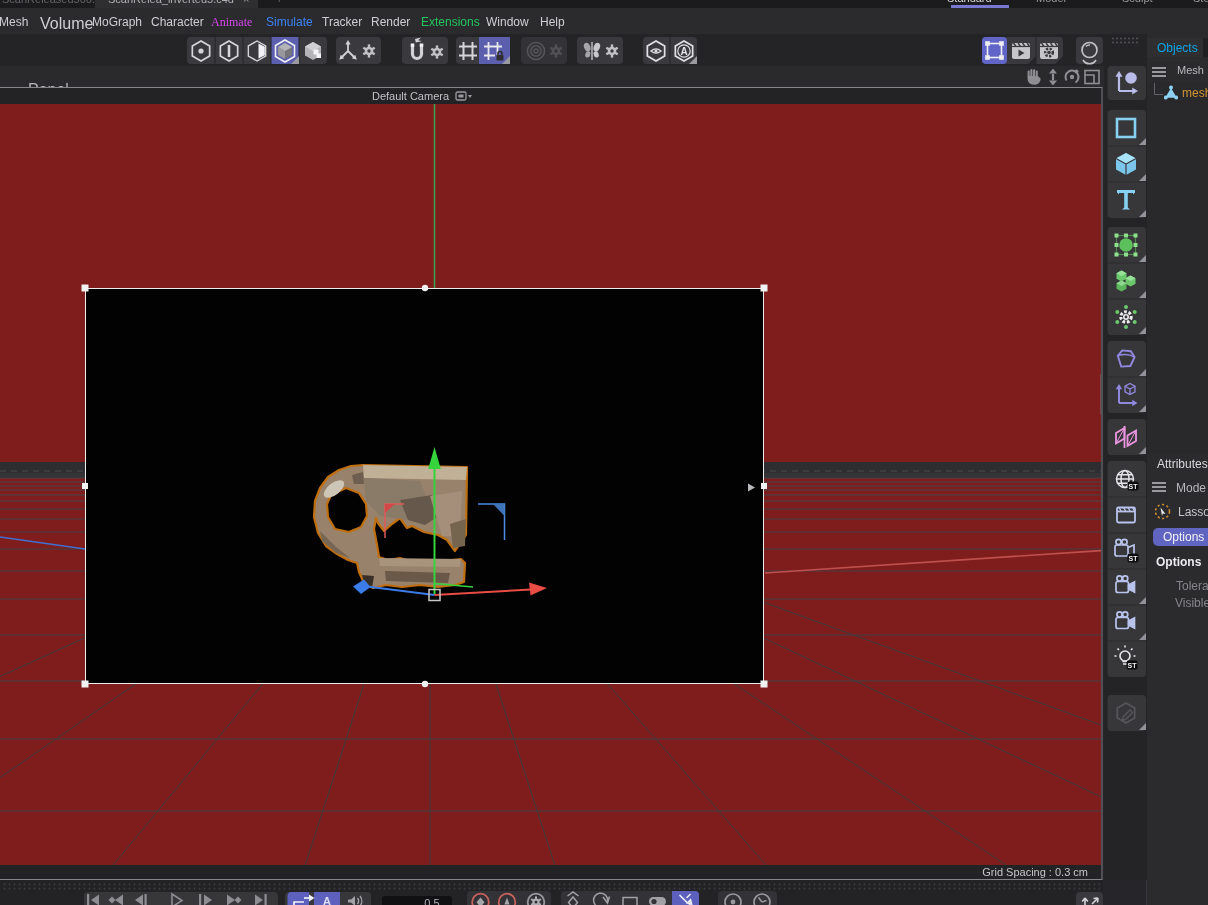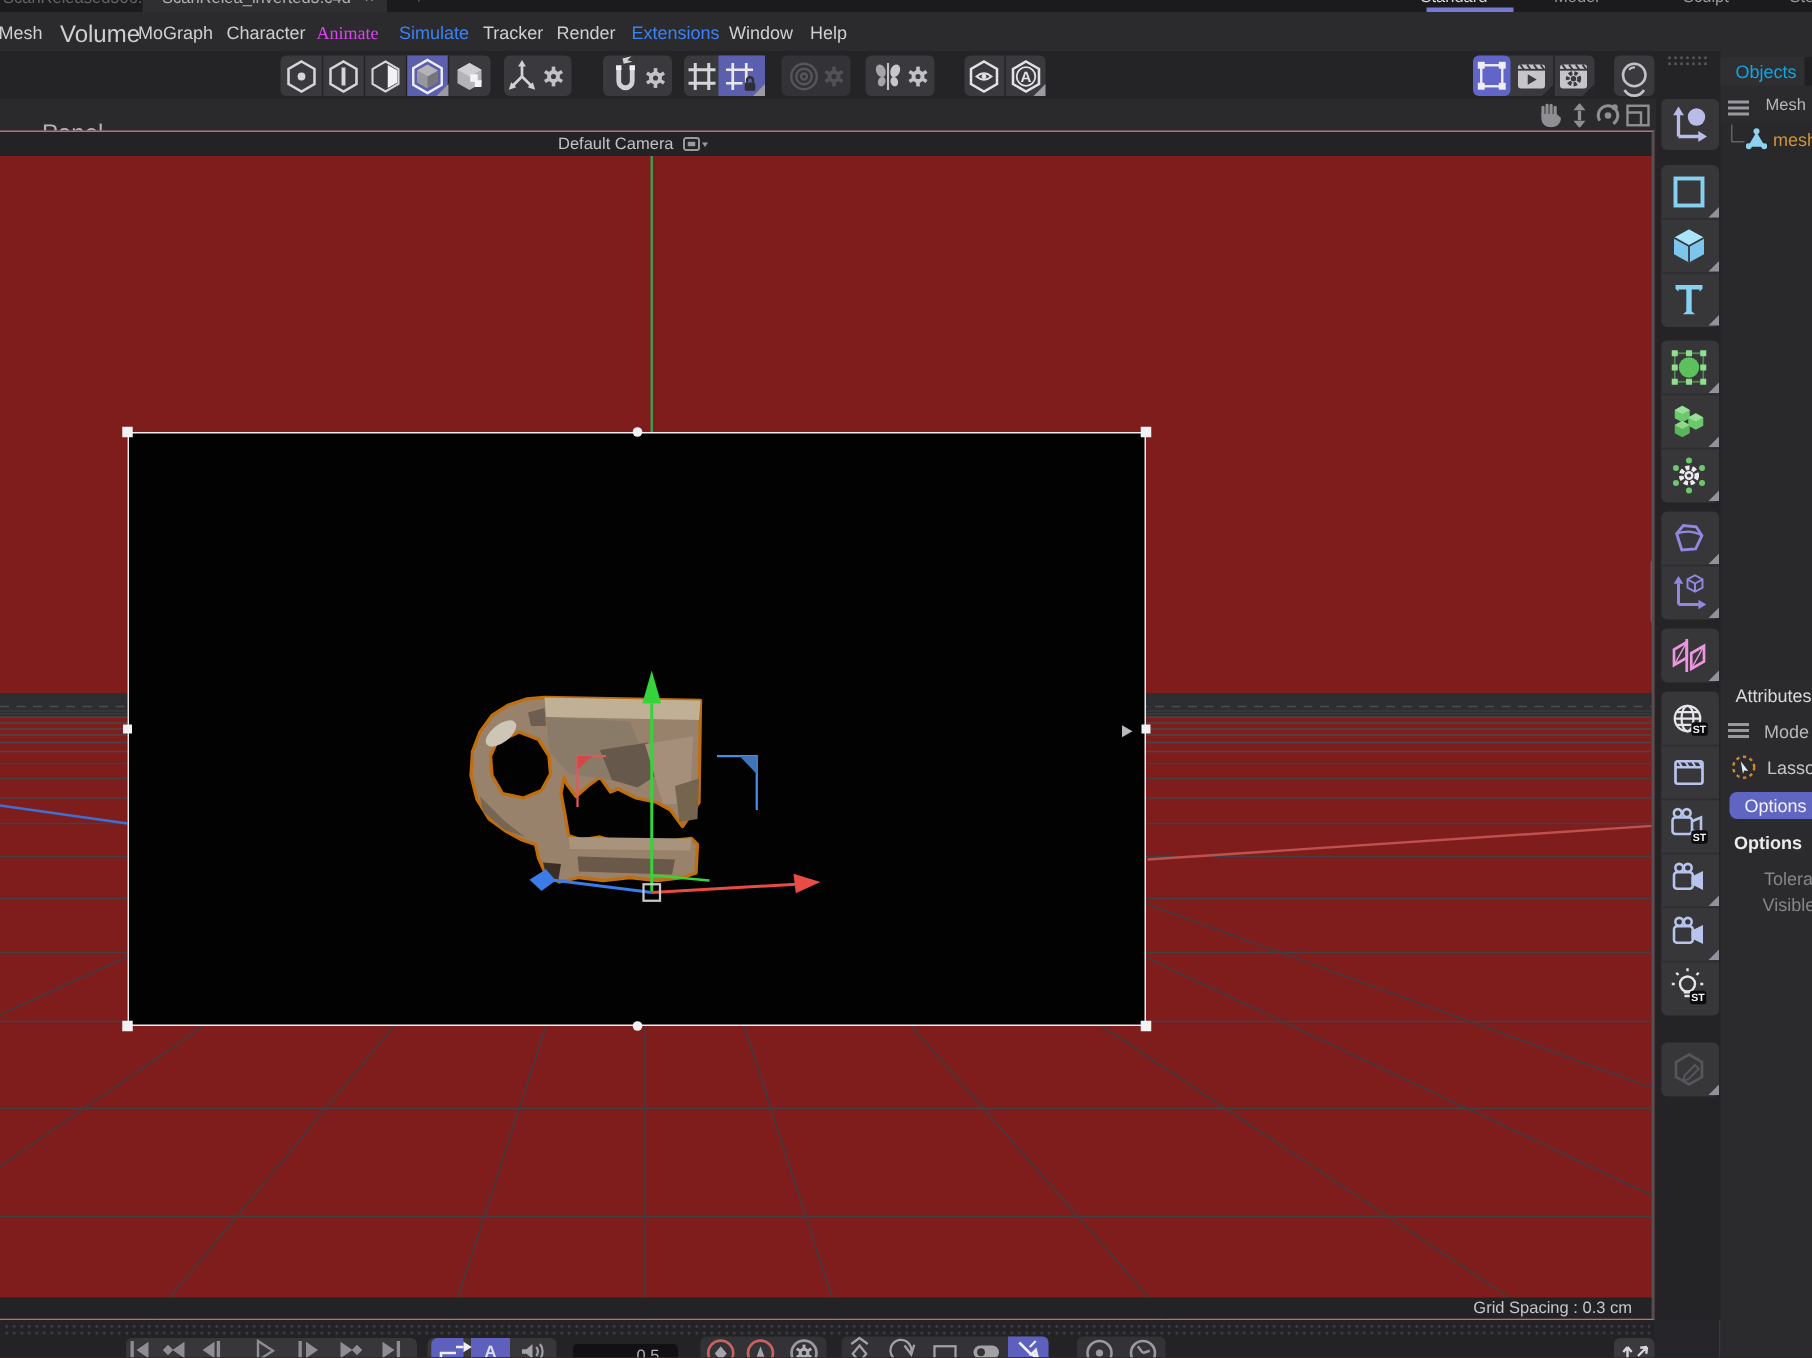--- a/index.html
+++ b/index.html
@@ -26,21 +26,21 @@
 
 <div class="abs" id="menubar" style="left:0;top:8px;width:1208px;height:26px;background:#2b2b2e;">
   <div class="txt" style="left:-1px;top:7px;font-size:12px;color:#cfcfd3;">Mesh</div>
   <div class="txt" style="left:40px;top:7px;font-size:16px;color:#cfcfd3;">Volume</div>
   <div class="txt" style="left:92px;top:7px;font-size:12px;color:#cfcfd3;">MoGraph</div>
   <div class="txt" style="left:151px;top:7px;font-size:12px;color:#cfcfd3;">Character</div>
   <div class="txt" style="left:211px;top:7px;font-size:12px;color:#d946ef;font-family:Liberation Serif, serif;">Animate</div>
   <div class="txt" style="left:266px;top:7px;font-size:12px;color:#3b82f6;">Simulate</div>
   <div class="txt" style="left:322px;top:7px;font-size:12px;color:#cfcfd3;">Tracker</div>
   <div class="txt" style="left:371px;top:7px;font-size:12px;color:#cfcfd3;">Render</div>
-  <div class="txt" style="left:421px;top:7px;font-size:12px;color:#3b82f6;">Extensions</div>
+  <div class="txt" style="left:421px;top:7px;font-size:12px;color:#22c55e;">Extensions</div>
   <div class="txt" style="left:486px;top:7px;font-size:12px;color:#cfcfd3;">Window</div>
   <div class="txt" style="left:540px;top:7px;font-size:12px;color:#cfcfd3;">Help</div>
 </div>
 
 <div class="abs" id="toolbar" style="left:0;top:34px;width:1208px;height:32px;background:#242427;">
 
 <svg class="abs" style="left:0;top:0;" width="1208" height="32">
 
   <rect x="187" y="3" width="140" height="27" rx="4" fill="#3a3a3e"></rect>
   <rect x="271" y="3" width="28" height="27" fill="#5b5fae"></rect>

